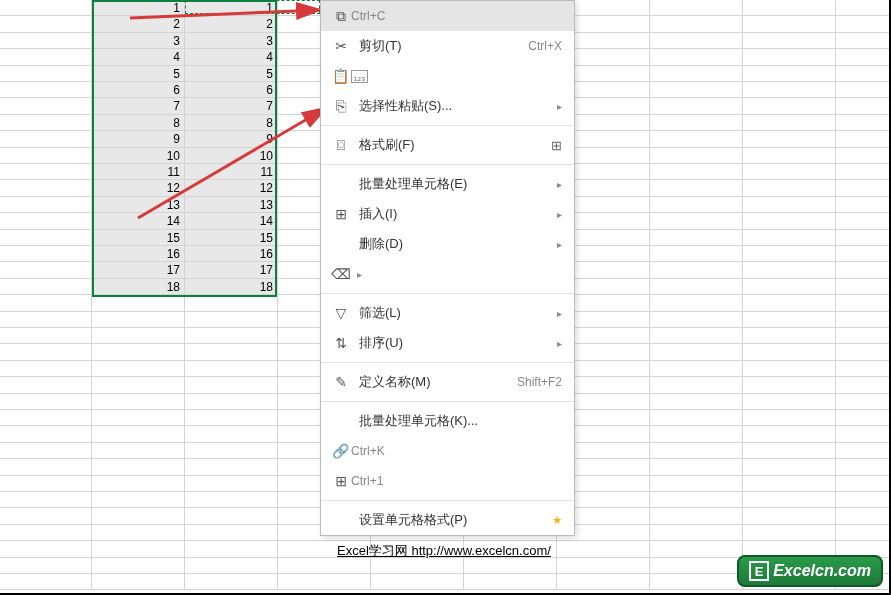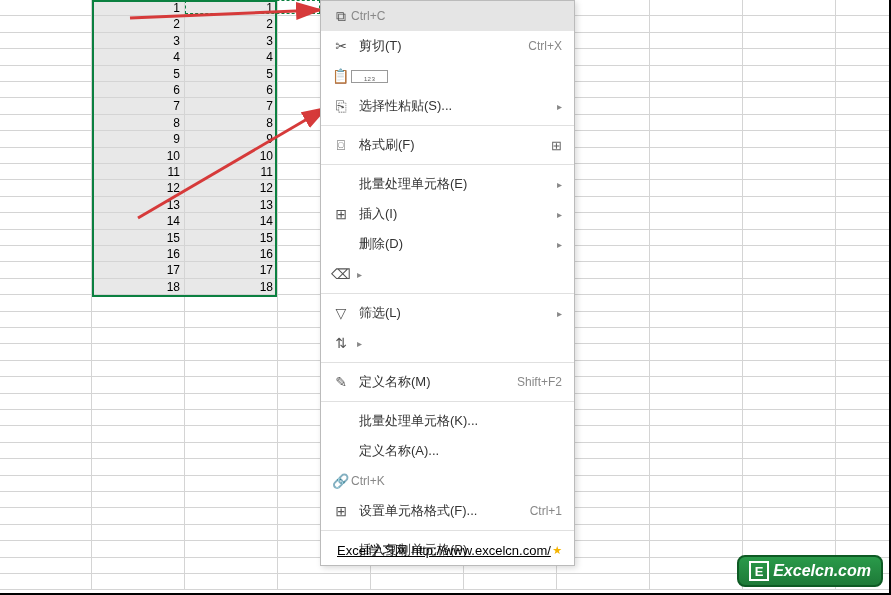--- a/index.html
+++ b/index.html
@@ -575,21 +575,21 @@
     <span class="micon">⧉</span>
     <span class="mshort">Ctrl+C</span>
   </div>
   <div class="menu-item">
     <span class="micon">✂</span>
     <span class="mlabel">剪切(T)</span>
     <span class="mshort">Ctrl+X</span>
   </div>
   <div class="menu-item">
     <span class="micon">📋</span>
-    <span class="ricon" style="font-size:10px; border:1px solid #999; padding:0 12px;">₁₂₃</span>
+    <span class="ricon" style="font-size:10px; border:1px solid #999; padding:0 2px;">₁₂₃</span>
   </div>
   <div class="menu-item">
     <span class="micon">⎘</span>
     <span class="mlabel">选择性粘贴(S)...</span>
     <span class="marrow">▸</span>
   </div>
   <div class="menu-sep"></div>
   <div class="menu-item">
     <span class="micon">⌼</span>
     <span class="mlabel">格式刷(F)</span>
@@ -616,50 +616,46 @@
     <span class="marrow">▸</span>
   </div>
   <div class="menu-sep"></div>
   <div class="menu-item">
     <span class="micon">▽</span>
     <span class="mlabel">筛选(L)</span>
     <span class="marrow">▸</span>
   </div>
   <div class="menu-item">
     <span class="micon">⇅</span>
+    <span class="mlabel">排序(U)</span>
     <span class="marrow">▸</span>
   </div>
   <div class="menu-sep"></div>
   <div class="menu-item">
     <span class="micon">✎</span>
     <span class="mlabel">定义名称(M)</span>
     <span class="mshort">Shift+F2</span>
   </div>
   <div class="menu-sep"></div>
   <div class="menu-item">
     <span class="micon"></span>
     <span class="mlabel">批量处理单元格(K)...</span>
   </div>
   <div class="menu-item">
-    <span class="micon"></span>
-    <span class="mlabel">定义名称(A)...</span>
-  </div>
-  <div class="menu-item">
     <span class="micon">🔗</span>
     <span class="mshort">Ctrl+K</span>
   </div>
   <div class="menu-item">
     <span class="micon">⊞</span>
-    <span class="mlabel">设置单元格格式(F)...</span>
     <span class="mshort">Ctrl+1</span>
   </div>
   <div class="menu-sep"></div>
   <div class="menu-item">
     <span class="micon"></span>
-    <span class="mlabel">插入复制单元格(P)</span>
+    <span class="mlabel">设置单元格格式(P)</span>
     <span class="star">★</span>
   </div>
 </div>
 
 <div class="footer-link">Excel学习网 http://www.excelcn.com/</div>
 
 <div class="logo-badge">
   <span class="esq">E</span>
   <span>Excelcn.com</span>
 </div>

